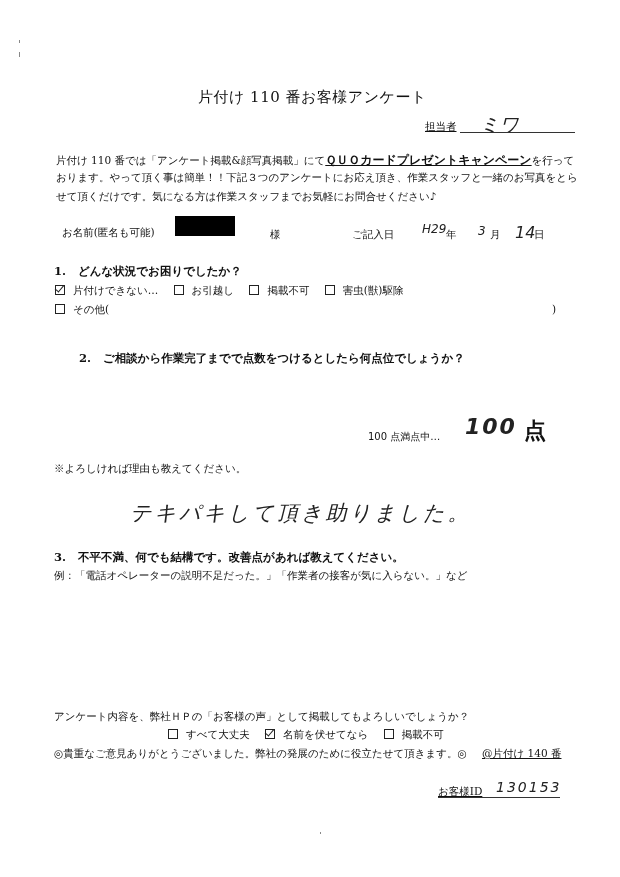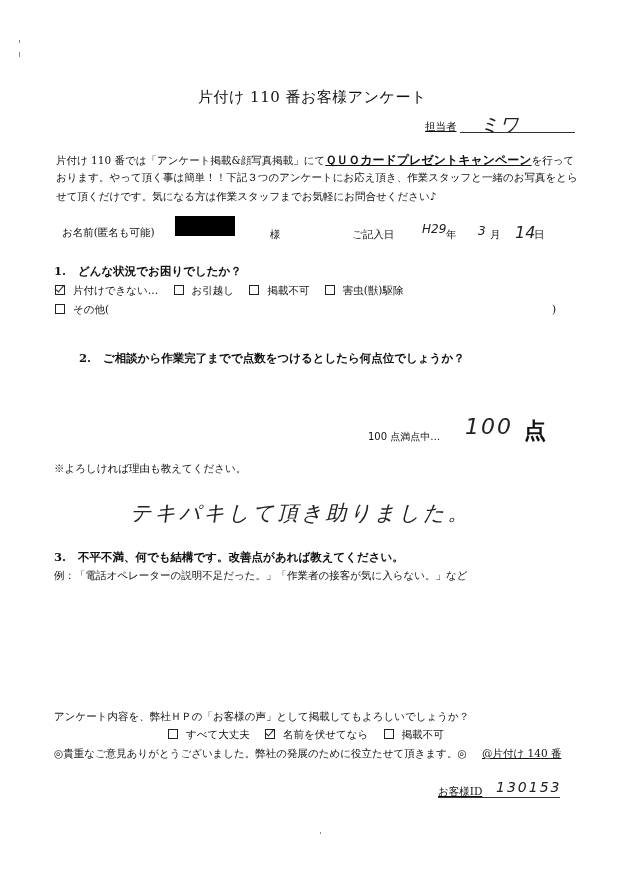--- a/index.html
+++ b/index.html
@@ -60,21 +60,21 @@
 </div>
 <div class="abs t-sm" style="left:55px;top:303px;">
   <span class="cb"></span><span>その他(</span>
 </div>
 <div class="abs t-sm" style="left:552px;top:303px;">)</div>
 
 <div class="abs t-md bold" style="left:54px;top:351px;margin-left:25px;">
   <span>2.</span>&nbsp;&nbsp;&nbsp;<span>ご相談から作業完了までで点数をつけるとしたら何点位でしょうか？</span>
 </div>
 <div class="abs" style="left:368px;top:430px;font-size:10px;font-family:'DejaVu Sans',sans-serif;">100 点満点中…</div>
-<div class="abs hand" style="left:465px;top:414px;font-size:22px;font-weight:normal;letter-spacing:2px;">100</div>
+<div class="abs hand" style="left:465px;top:414px;font-size:22px;font-weight:bold;letter-spacing:2px;">100</div>
 <div class="abs bold" style="left:524px;top:416px;font-size:22px;font-family:'DejaVu Sans',sans-serif;">点</div>
 <div class="abs t-sm" style="left:54px;top:462px;">※よろしければ理由も教えてください。</div>
 <div class="abs hand" style="left:130px;top:480px;font-size:21px;letter-spacing:3px;margin-top:19px;">テキパキして頂き助りました。</div>
 
 <div class="abs t-md bold" style="left:54px;top:550px;">
   <span>3.</span>&nbsp;&nbsp;&nbsp;<span>不平不満、何でも結構です。改善点があれば教えてください。</span>
 </div>
 <div class="abs t-sm" style="left:54px;top:569px;">例：「電話オペレーターの説明不足だった。」「作業者の接客が気に入らない。」など</div>
 
 <div class="abs t-sm" style="left:54px;top:710px;">アンケート内容を、弊社ＨＰの「お客様の声」として掲載してもよろしいでしょうか？</div>

